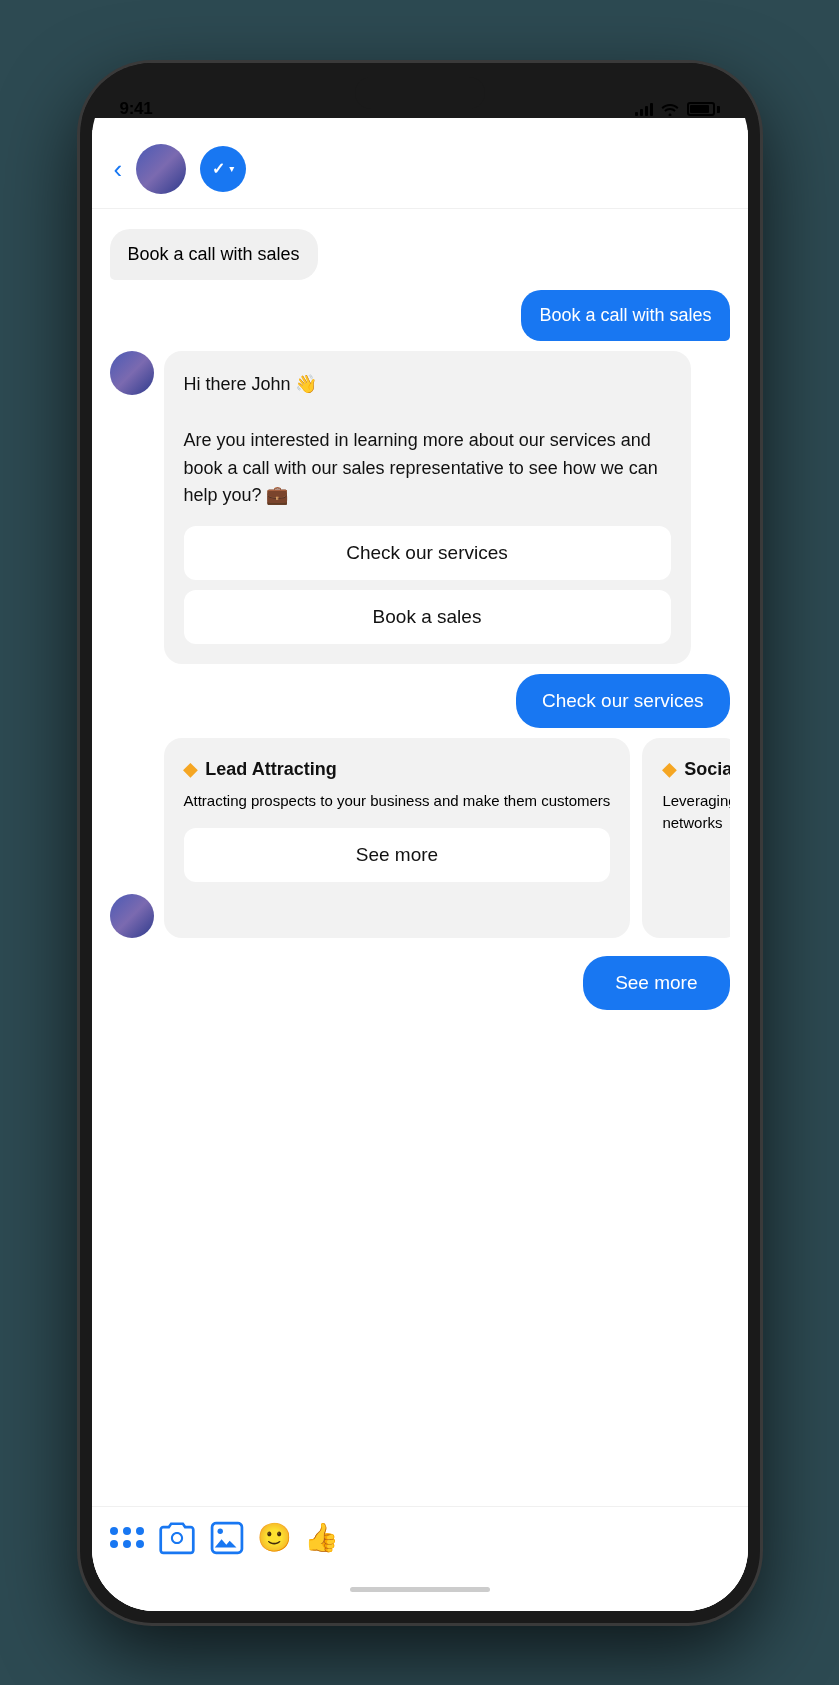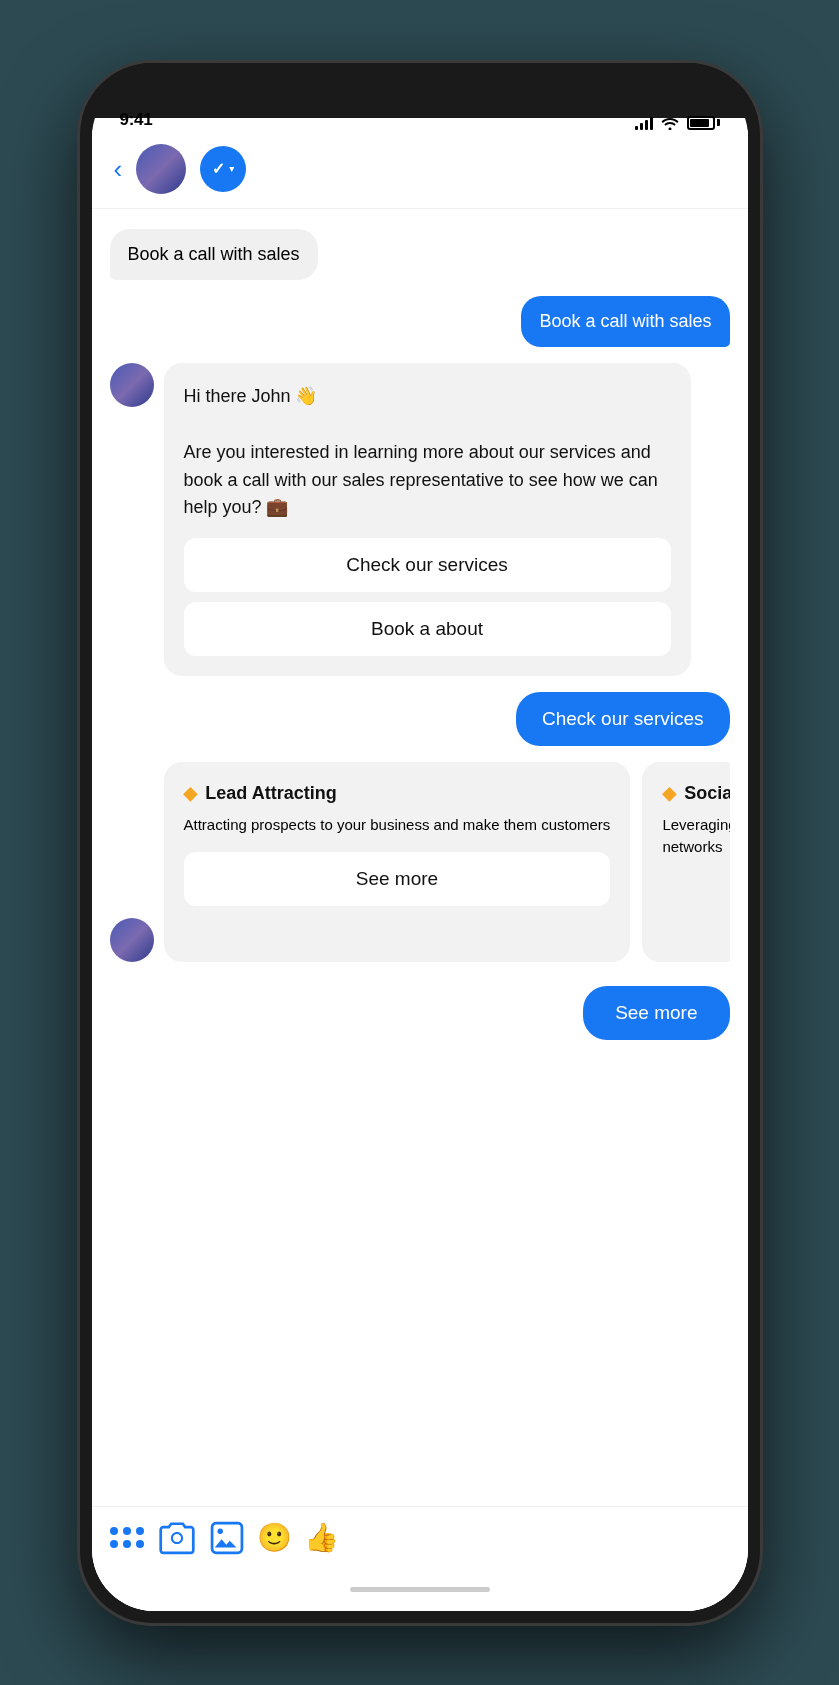--- a/index.html
+++ b/index.html
@@ -96,21 +96,21 @@
 
     
     .status-bar {
       position: absolute;
       top: 0;
       left: 0;
       right: 0;
       height: 55px;
       z-index: 11;
       display: flex;
-      align-items: flex-end;
+      align-items: center;
       padding: 14px 28px 0;
       justify-content: space-between;
     }
 
     .status-time {
       font-size: 17px;
       font-weight: 600;
       color: #000;
       letter-spacing: -0.3px;
     }
@@ -249,21 +249,21 @@
       font-size: 10px;
     }
 
     
     .chat-messages {
       flex: 1;
       overflow-y: auto;
       padding: 20px 18px;
       display: flex;
       flex-direction: column;
-      gap: 16px;
+      gap: 10px;
     }
 
     
     .msg-received {
       align-self: flex-start;
       max-width: 72%;
     }
 
     .msg-sent {
       align-self: flex-end;
@@ -573,21 +573,21 @@
             <div class="bubble-sent">
               <span>Book a call with sales</span>
             </div>
           </div>
 
           <div class="bot-with-avatar">
             <div class="bot-avatar"></div>
             <div class="bot-message-card">
               <div class="bot-text">Hi there John 👋<br><br>Are you interested in learning more about our services and book a call with our sales representative to see how we can help you? 💼</div>
               <button class="bot-action-btn">Check our services</button>
-              <button class="bot-action-btn">Book a about</button>
+              <button class="bot-action-btn">Book a sales</button>
             </div>
           </div>
 
           <div class="msg-row" style="align-self: flex-end;">
             <div class="check-services-bubble">
               <span>Check our services</span>
             </div>
           </div>
 
           <div class="cards-row-wrapper">

